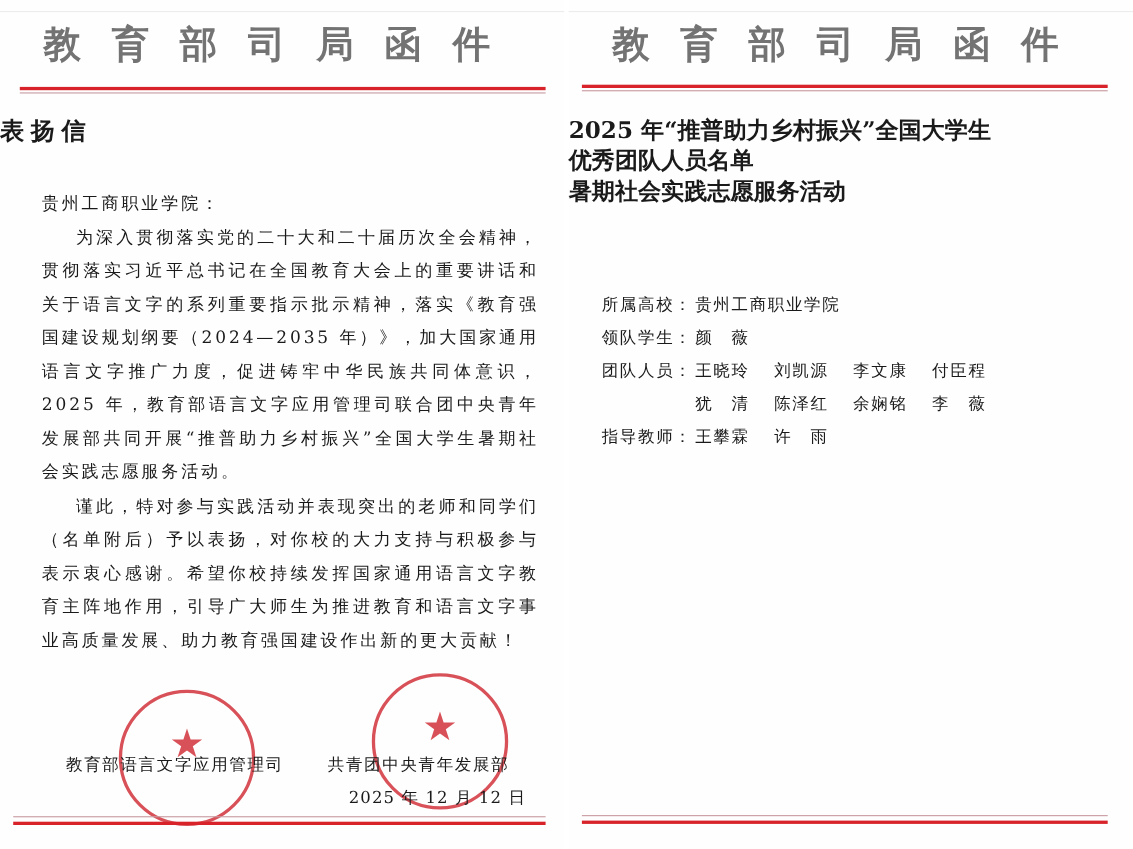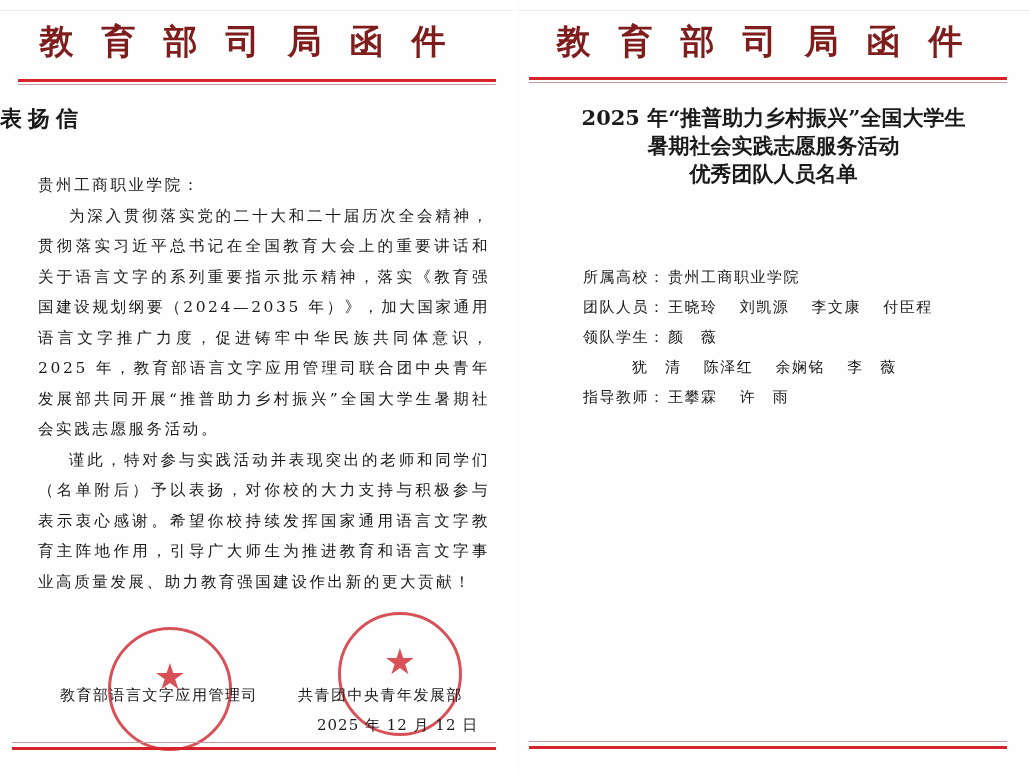--- a/index.html
+++ b/index.html
@@ -3,21 +3,21 @@
 <meta charset="utf-8">
 <style>
   html, body { margin:0; padding:0; }
   body { width:1030px; height:772px; background:#ffffff; position:relative; overflow:hidden;
          font-family:"DejaVu Serif", "Liberation Serif", serif; color:#1a1a1a; }
   .page { position:absolute; top:0; height:772px; background:#fefefe; }
   .page.left { left:0; width:513px; }
   .page.right { left:517px; width:513px; }
   .topedge { position:absolute; left:0; right:0; top:10px; height:1px; background:#ececec; }
   .masthead { position:absolute; top:18px; left:0; right:0; text-align:center;
-              color:#7f1d1d; font-family:"DejaVu Serif", serif; font-weight:bold;
+              color:#737373; font-family:"DejaVu Serif", serif; font-weight:bold;
               font-size:34px; letter-spacing:28px; line-height:46px; }
   .rule { position:absolute; height:3px; background:#d8232a; }
   .rule::after { content:""; position:absolute; left:0; right:0; top:5px; height:1px; background:#c79aa0; }
   .rule.bottom::after { top:-5px; }
   .left .rule.top { left:18px; width:478px; top:79px; }
   .right .rule.top { left:12px; width:478px; top:77px; }
   .left .rule.bottom { left:12px; width:484px; top:747px; }
   .right .rule.bottom { left:12px; width:478px; top:746px; }
 
   .doc-title { position:absolute; top:104px; left:0; right:0; text-align:left;
@@ -30,25 +30,25 @@
   .sign.a { left:60px; }
   .sign.b { left:298px; }
   .date { position:absolute; top:716px; left:317px; font-size:15px; letter-spacing:1px; }
 
   .stamp { position:absolute; border:3px solid #d2343c; border-radius:50%; opacity:.85; }
   .stamp.s1 { left:108px; top:627px; width:118px; height:118px; }
   .stamp.s2 { left:338px; top:612px; width:118px; height:118px; }
   .stamp .star { position:absolute; left:50%; top:40%; transform:translate(-50%,-50%);
                  color:#d2343c; font-size:36px; line-height:36px; }
 
-  .list-title { position:absolute; top:104px; left:0; right:0; text-align:center;
+  .list-title { position:absolute; top:104px; left:0; right:0; text-align:left;
                 font-size:21px; font-weight:bold; line-height:28px; }
   .roster { position:absolute; left:30px; top:262px; font-size:15px; line-height:30px; letter-spacing:1.5px; }
   .roster .row { display:flex; }
-  .roster .label { width:85px;margin-left:36px; }
+  .roster .label { width:85px; }
   .roster .names span { display:inline-block; margin-right:16px; }
   .roster .indent { padding-left:85px;align-items:flex-end; }
 </style>
 </head>
 <body>
 
 <div class="page left">
   <div class="topedge"></div>
   <div class="masthead">教育部司局函件</div>
   <div class="rule top"></div>
@@ -71,41 +71,41 @@
   <div class="date">2025 年 12 月 12 日</div>
   <div class="rule bottom"></div>
 </div>
 
 <div class="page right">
   <div class="topedge"></div>
   <div class="masthead">教育部司局函件</div>
   <div class="rule top"></div>
   <div class="list-title">
     <div>2025 年“推普助力乡村振兴”全国大学生</div>
+    <div>优秀团队人员名单</div>
     <div>暑期社会实践志愿服务活动</div>
-    <div>优秀团队人员名单</div>
   </div>
 
   <div class="roster">
     <div class="row">
       <span class="label">所属高校：</span>
       <span>贵州工商职业学院</span>
+    </div>
+    <div class="row">
+      <span class="label">领队学生：</span>
+      <span>颜　薇</span>
     </div>
     <div class="row">
       <span class="label">团队人员：</span>
       <span class="names">
         <span>王晓玲</span>
         <span>刘凯源</span>
         <span>李文康</span>
         <span>付臣程</span>
       </span>
-    </div>
-    <div class="row">
-      <span class="label">领队学生：</span>
-      <span>颜　薇</span>
     </div>
     <div class="row indent">
       <span class="names">
         <span>犹　清</span>
         <span>陈泽红</span>
         <span>余娴铭</span>
         <span>李　薇</span>
       </span>
     </div>
     <div class="row">

